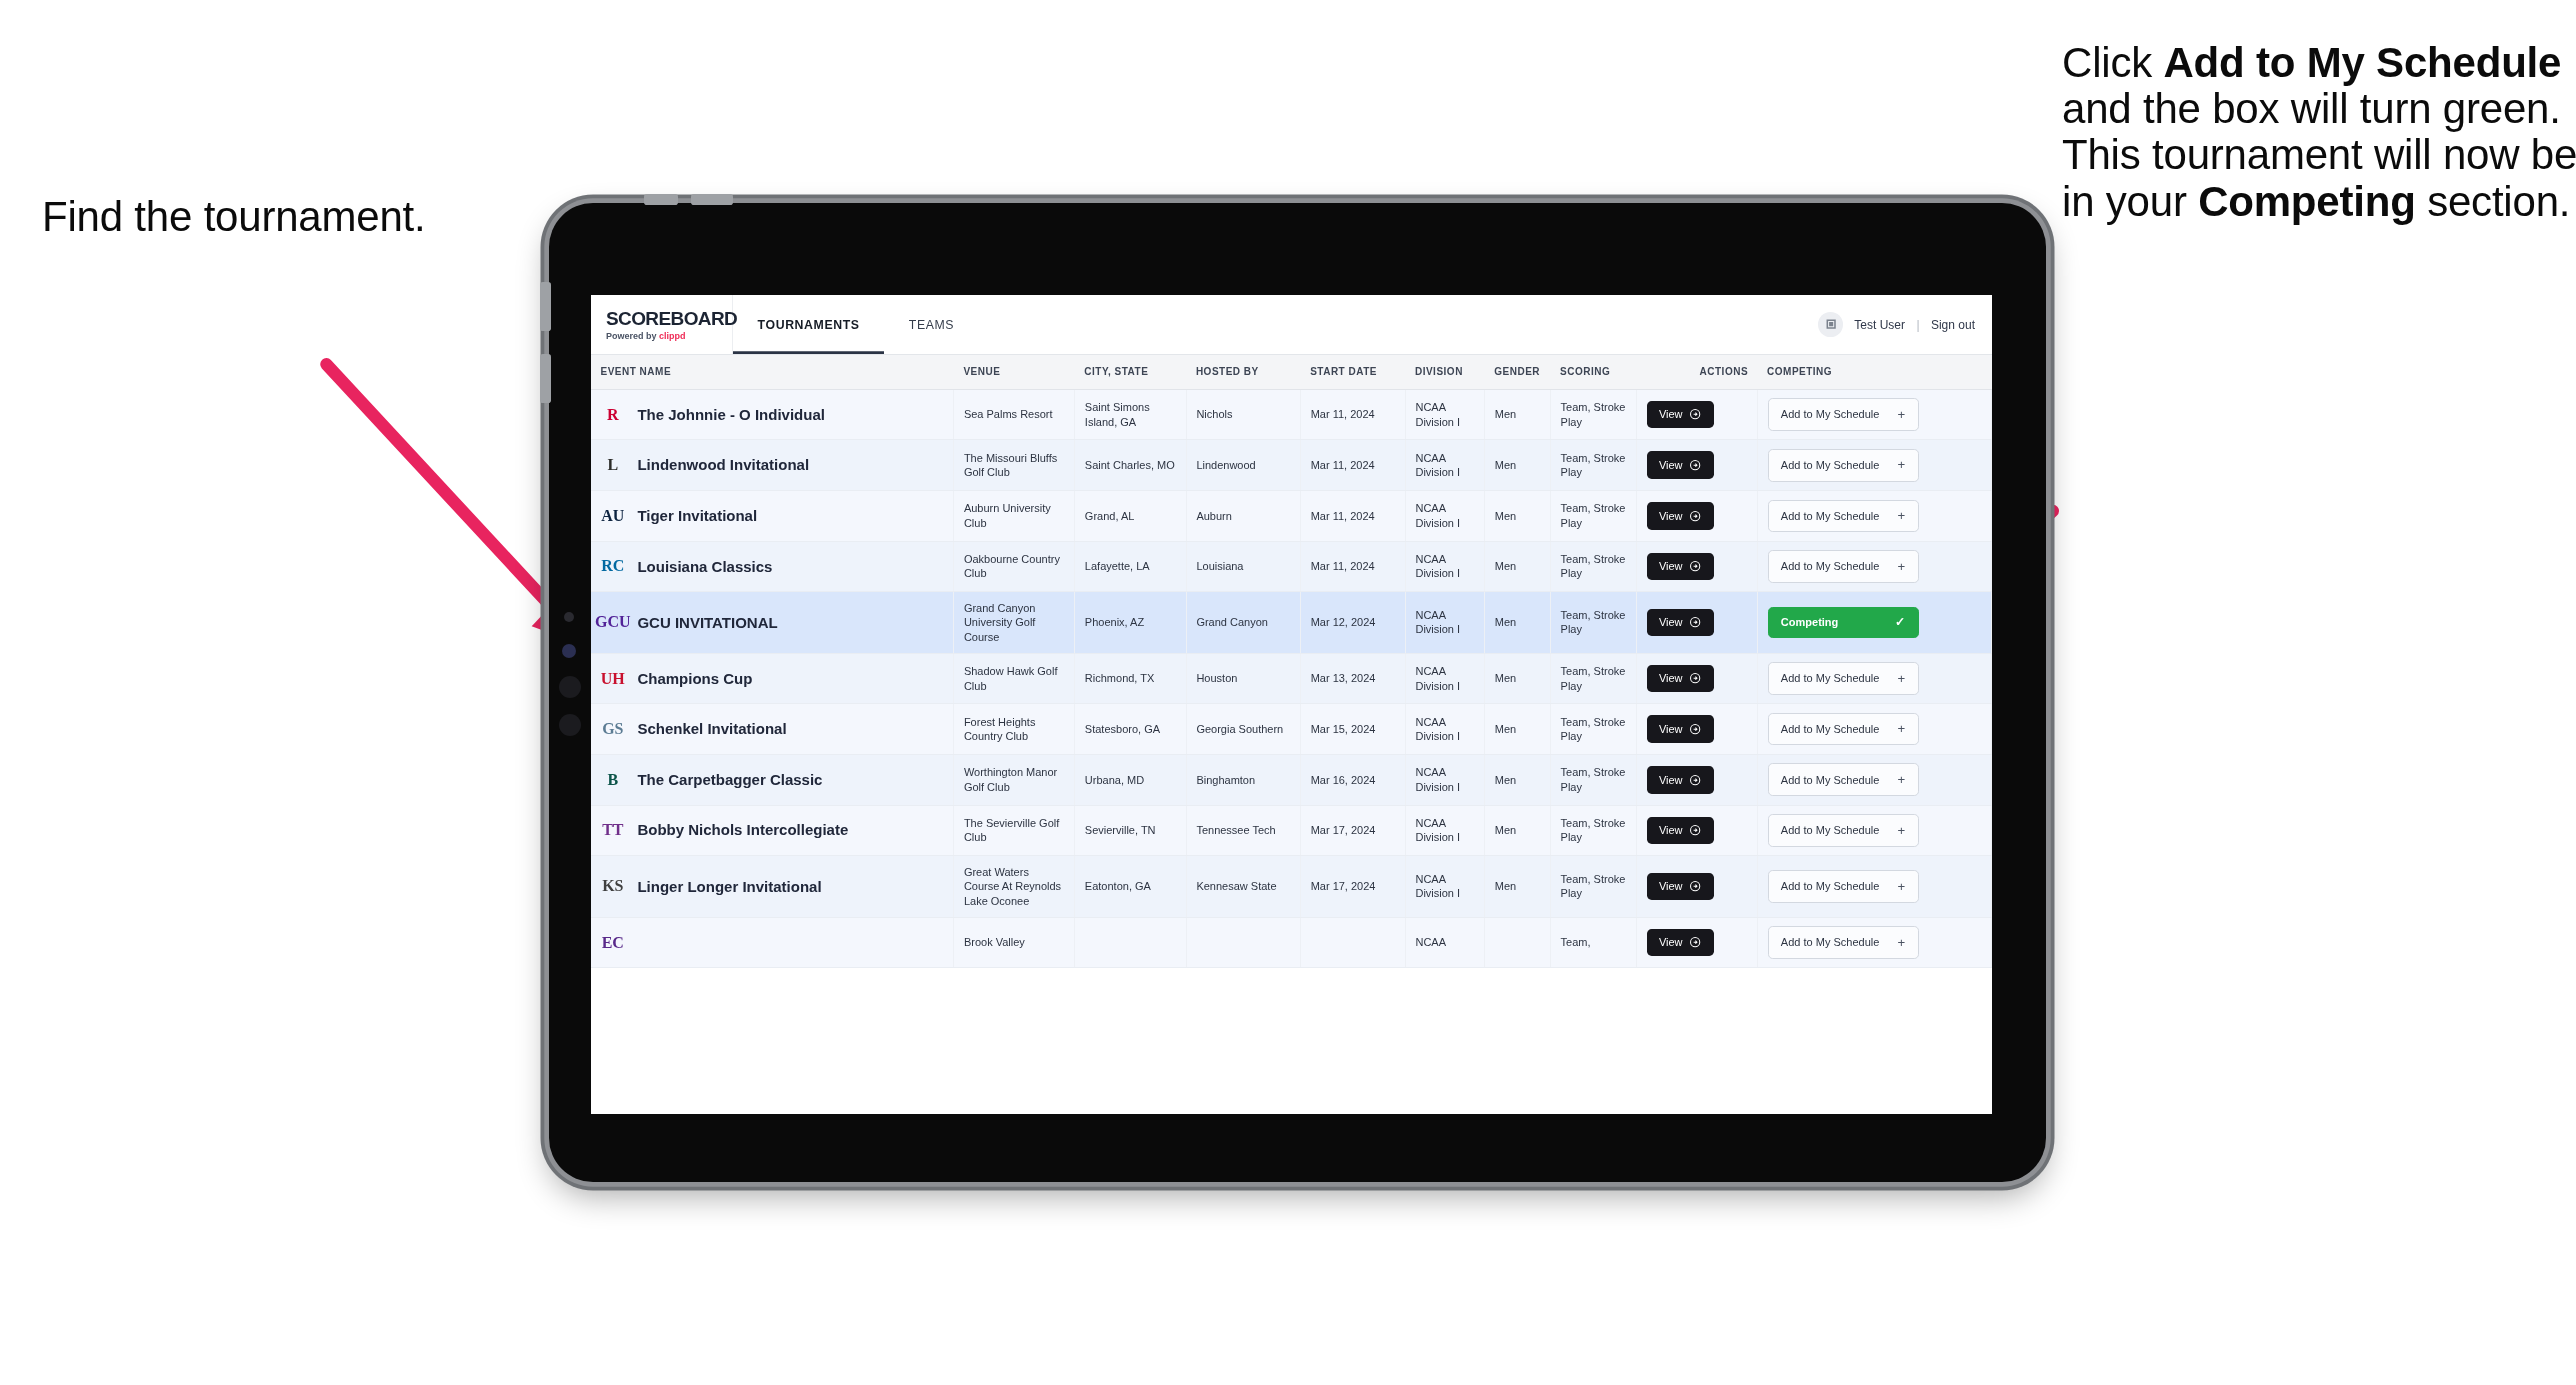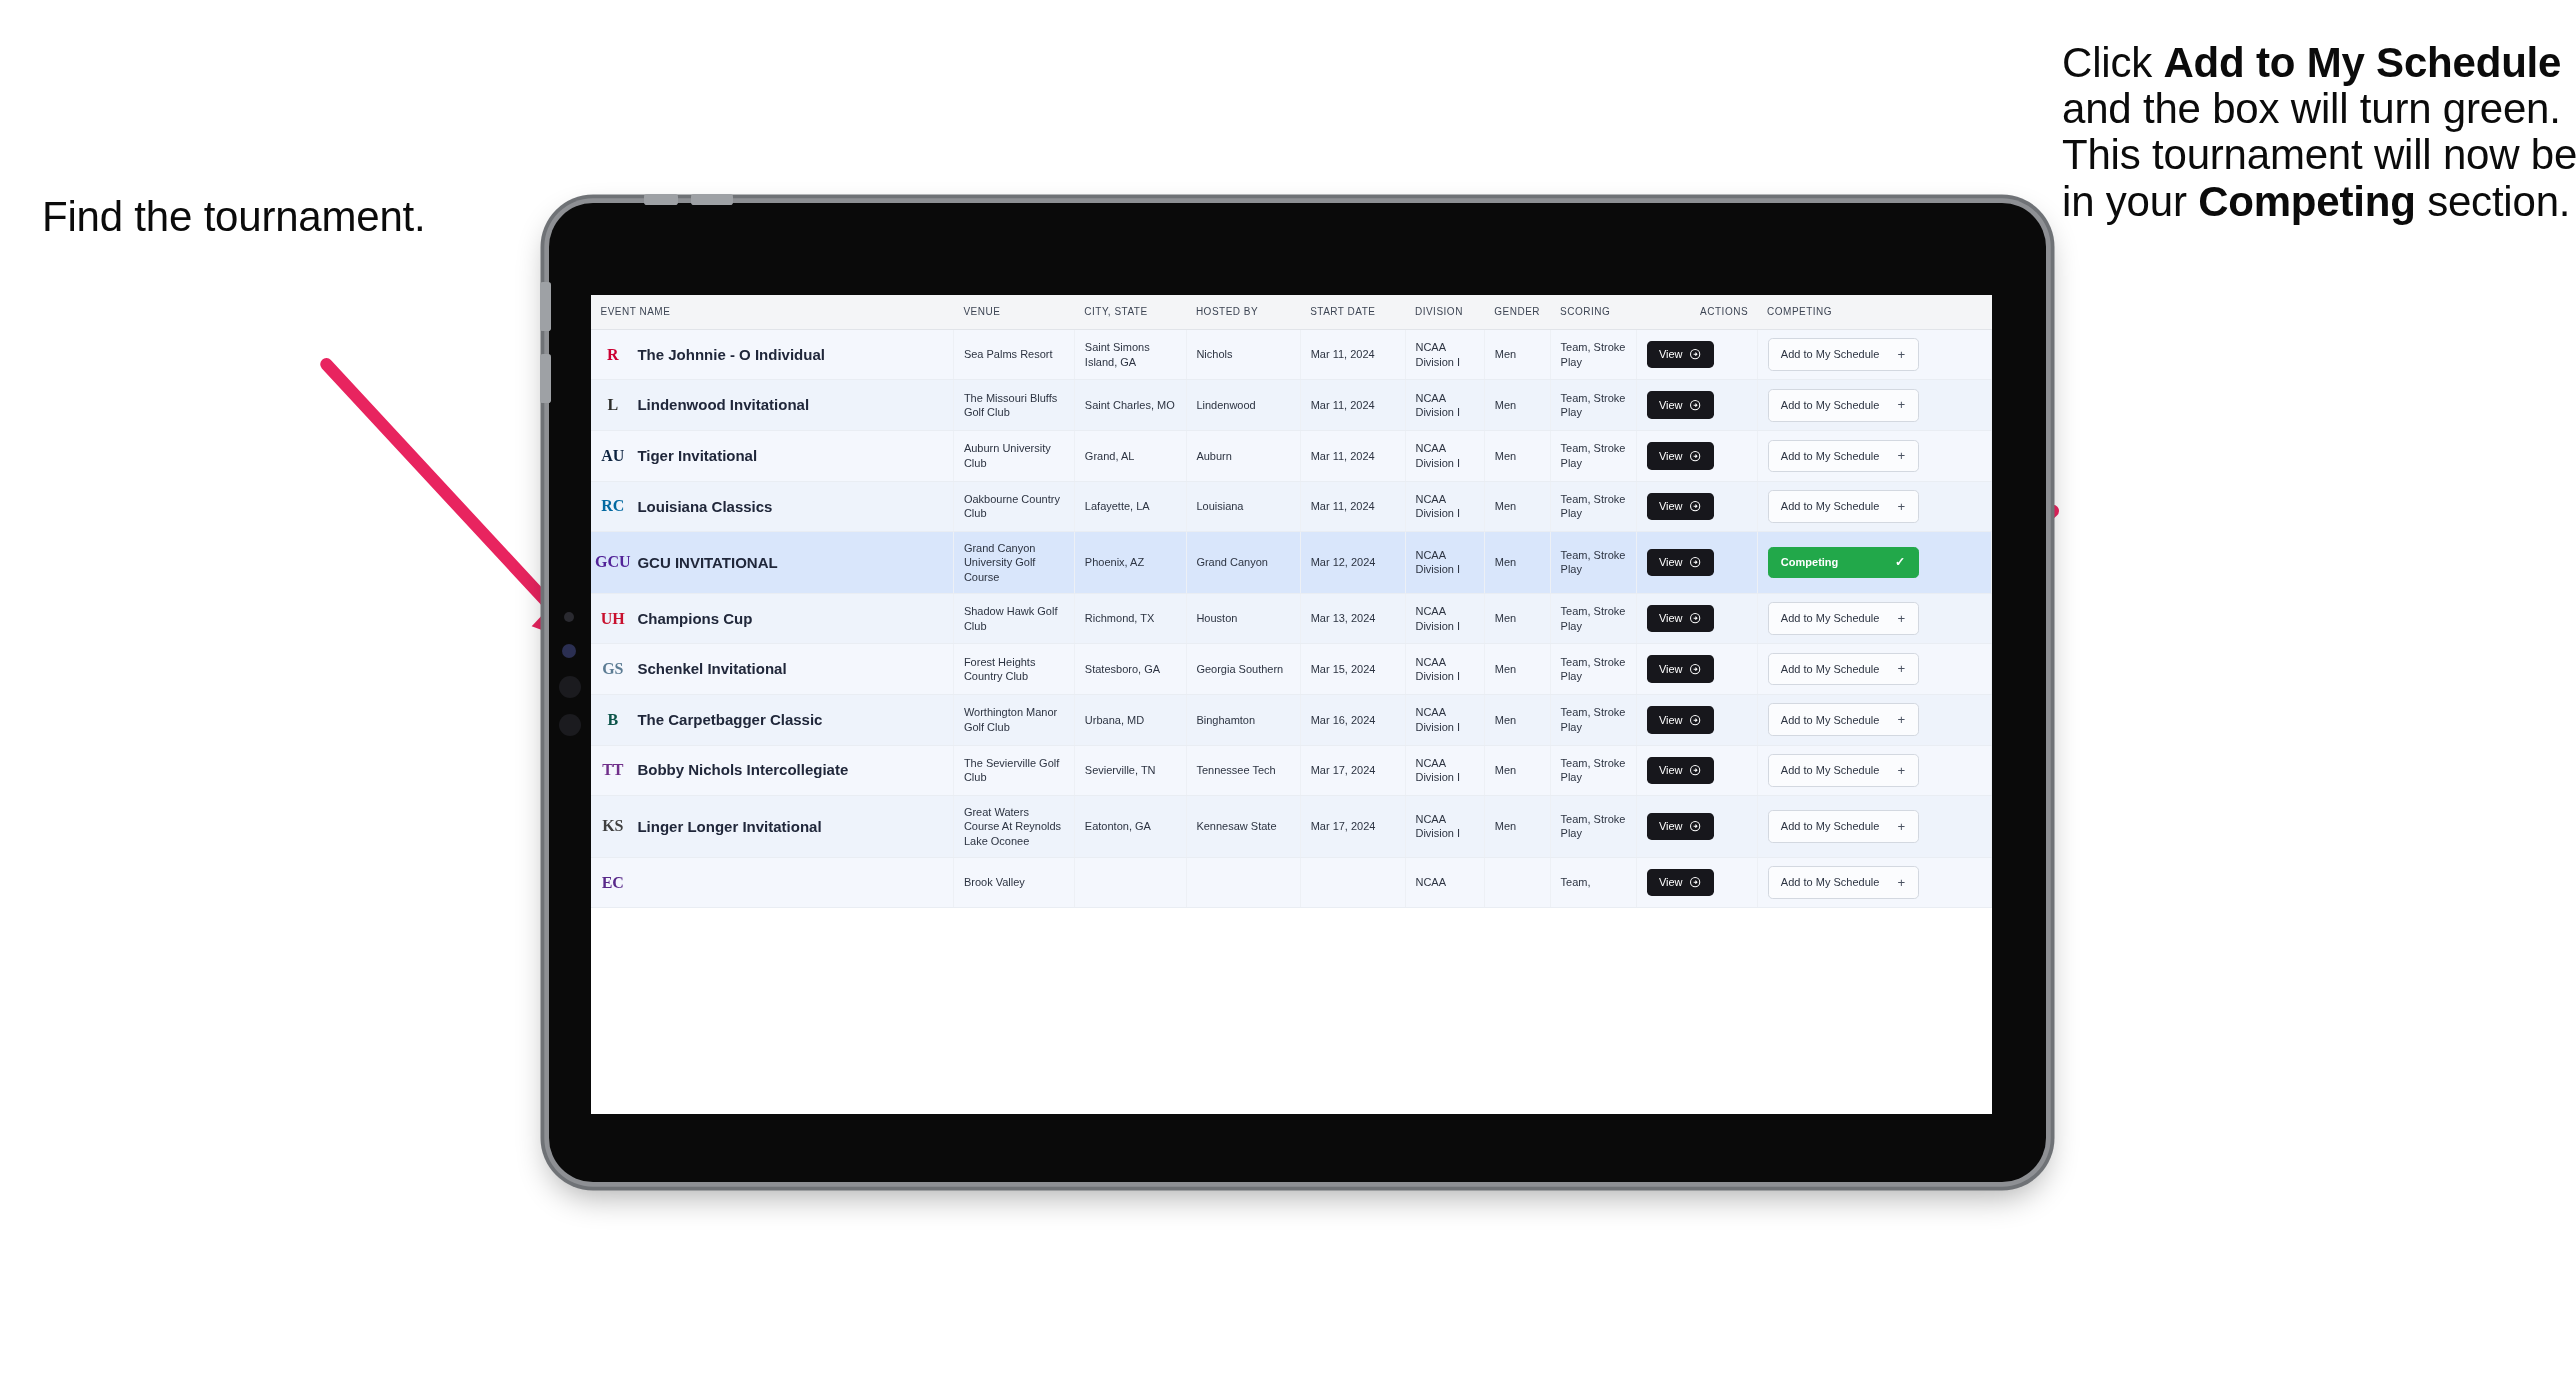--- a/index.html
+++ b/index.html
@@ -51,21 +51,21 @@
   #avatar{width:24.6px;height:24.6px;border-radius:50%;background:#eceef2;
           display:flex;align-items:center;justify-content:center;}
   #avatar svg{width:12.3px;height:12.3px;fill:#7b828d;}
   #username,#signout{font-size:12px;color:#30384a;}
   #sep{color:#b4bac3;font-size:12px;}
 
   
   #tablewrap{height:761px;overflow:hidden;position:relative;background:#fff;}
   table{border-collapse:collapse;width:1401px;table-layout:fixed;}
   thead th{background:#f4f5f7;border-bottom:0.9px solid #e1e4e9;
-           font-size:10px;font-weight:400;letter-spacing:0.5px;color:#3d4554;
+           font-size:10px;font-weight:700;letter-spacing:0.5px;color:#3d4554;
            text-align:left;padding:11.4px 9.5px;}
   tbody td{border-bottom:0.9px solid #e9edf3;border-right:0.9px solid #edf0f5;
            font-size:11px;color:#2d3442;padding:8.5px 9.5px;vertical-align:middle;
            line-height:1.32;}
   tbody tr{background:#f4f7fd;}
   tbody tr.alt{background:#eef3fb;}
   tbody tr.selected{background:#d9e6fb;}
   td.c-event{border-right:0.9px solid #edf0f5;}
   .eventcell{display:flex;align-items:center;gap:12.3px;}
   .logo{width:24.6px;height:24.6px;flex:0 0 24.6px;display:flex;align-items:center;
@@ -111,20 +111,38 @@
   <div class="tab-btn" id="tb-left1"></div>
   <div class="tab-btn" id="tb-left2"></div>
   <div class="dot" id="dot1"></div>
   <div class="dot" id="dot2"></div>
   <div class="dot" id="dot3"></div>
   <div class="dot" id="dot4"></div>
 </div>
 
 <div id="screen">
 
+  <div id="topbar">
+    <div id="brand">
+      <div id="brand-title">SCOREBOARD</div>
+      <div id="brand-sub"><span>Powered by </span><span class="clippd">clippd</span></div>
+    </div>
+    <div class="navtab active">TOURNAMENTS</div>
+    <div class="navtab">TEAMS</div>
+    <div id="topright">
+      <div id="avatar">
+        <svg viewBox="0 0 24 24">
+            <path d="M3 3h18v18H3V3zm3 3v12h12V6H6zm2 2h8v8H8V8z"></path>
+          </svg>
+      </div>
+      <span id="username">Test User</span>
+      <span id="sep">|</span>
+      <span id="signout">Sign out</span>
+    </div>
+  </div>
 
   <div id="tablewrap">
     <table>
       <colgroup>
         <col style="width:270px">
           <col style="width:90px">
           <col style="width:83px">
           <col style="width:85px">
         <col style="width:78px">
           <col style="width:59px">

